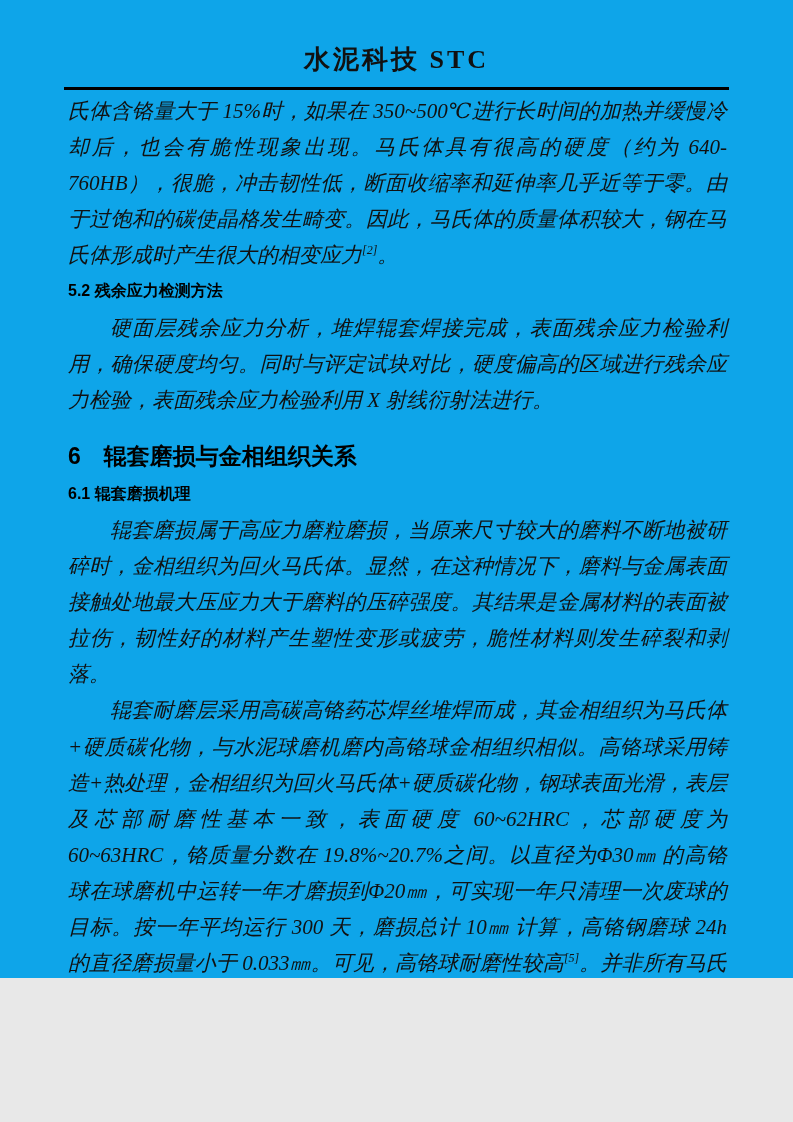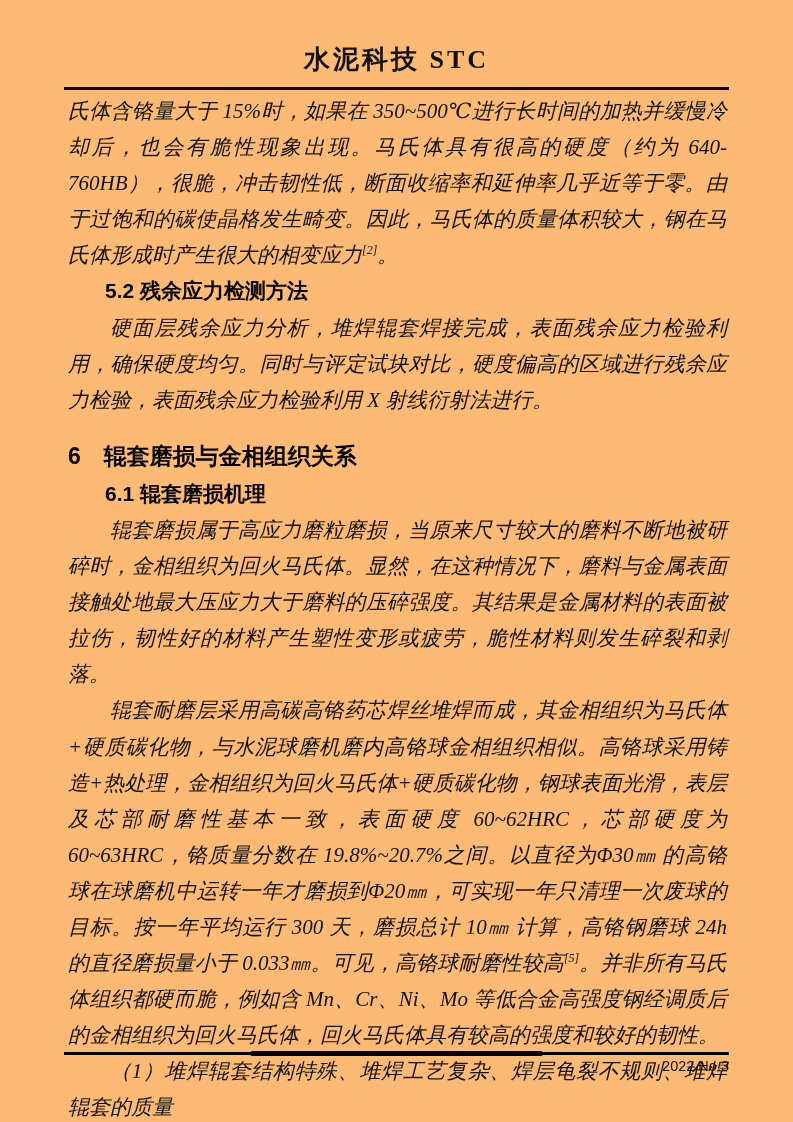--- a/index.html
+++ b/index.html
@@ -1,22 +1,22 @@
 <!DOCTYPE html>
 <html lang="zh"><head>
 <meta charset="utf-8">
 <title>水泥科技 STC</title>
 <style>
   html, body { margin: 0; padding: 0; background: #e8e8e8; }
   .page {
     position: relative;
     width: 793px;
-    height: 1122px;
+    height: 978px;
     margin: 0 auto;
-    background: #fdba74;
+    background: #0ea5e9;
     color: #111111;
     font-family: "Liberation Serif", "DejaVu Serif", serif;
     overflow: hidden;
   }
 
   
   .journal-title {
     position: absolute;
     top: 42px;
     left: 0;
@@ -61,23 +61,22 @@
     color: #000;
     text-align: left;
   }
   h2.sec {
     font-size: 23px;
     line-height: 37px;
     margin-top: 20px;
     margin-bottom: 1px;
   }
   h3.subsec {
-    font-size: 21px;
+    font-size: 16px;
     line-height: 36.1px;
-    margin-left: 37px;
   }
 
   
   .footer-rule {
     position: absolute;
     top: 1052px;
     left: 64px;
     width: 665px;
     height: 3px;
     background: #000;

